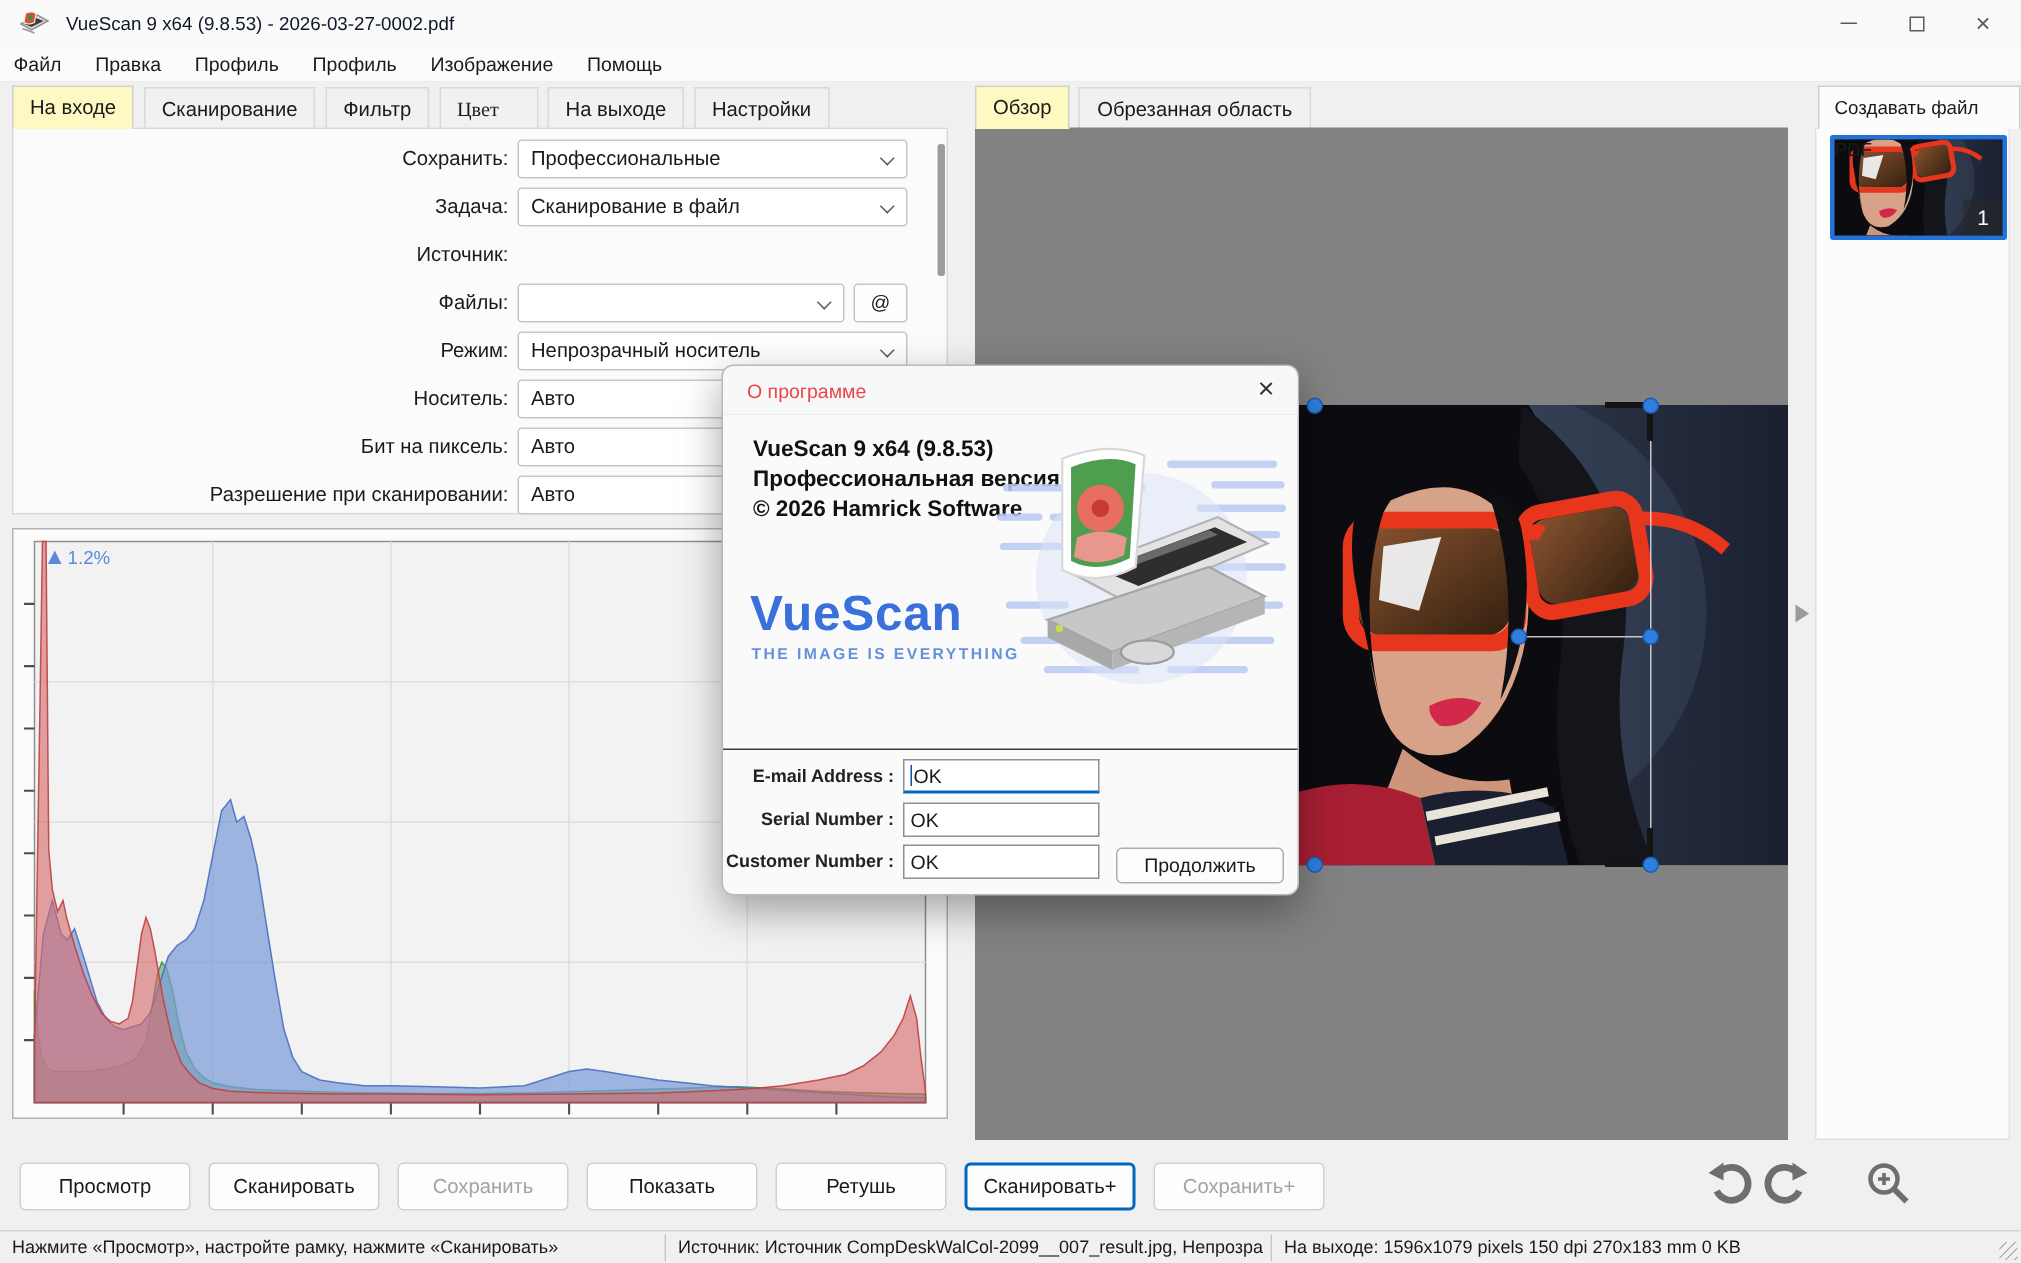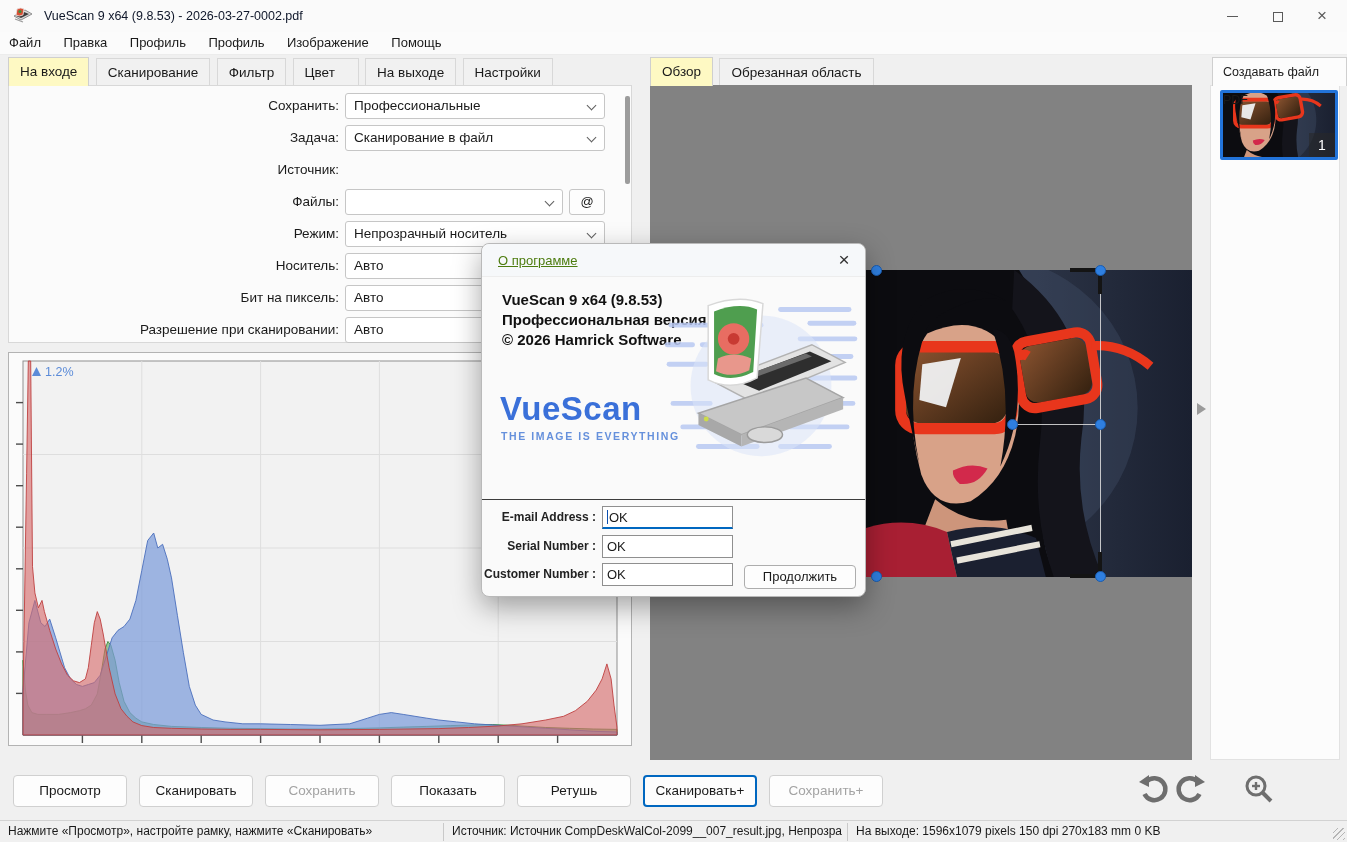--- a/index.html
+++ b/index.html
@@ -18,21 +18,21 @@
   
   .menubar { position:absolute; left:0; top:32px; width:1347px; height:23px; background:#fbfbfb; border-bottom:1px solid #ececec; }
   .menu-item { display:inline-block; padding:0 9px; height:23px; line-height:22px; font-size:13px; }
 
   
   .tab { display:inline-block; height:28px; line-height:27px; padding:0 11px; font-size:13.5px;
     background:#f1f1f1; border:1px solid #d8d8d8; border-bottom:none; margin-right:2px; vertical-align:bottom; }
   .tab.active { background:#fef9c3; height:29px; line-height:28px; position:relative; z-index:3; border-color:#cfcfcf; }
   #left-tabs { position:absolute; left:8px; top:57px; height:29px; }
   #right-tabs { position:absolute; left:650px; top:57px; height:29px; }
-  #left-tabs .tab.t-color { min-width:66px; }
+  #left-tabs .tab.t-color { min-width:66px;font-family:Liberation Serif, serif; }
 
   
   .left-panel { position:absolute; left:8px; top:85px; width:624px; height:258px; background:#fbfbfb; border:1px solid #d8d8d8; z-index:2; }
   .srow { position:absolute; left:0; height:26px; width:100%; }
   .srow .slabel { position:absolute; left:0; top:0; width:330px; text-align:right; font-size:13.5px; line-height:26px; color:#1a1a1a; }
   .combo { position:absolute; left:336px; top:0; width:260px; height:26px; background:#fff; border:1px solid #c6c6c6; border-radius:3px; font-size:13.5px; }
   .combo .cval { position:absolute; left:8px; top:0; line-height:24px; white-space:nowrap; }
   .chev { position:absolute; right:9px; top:8px; width:7px; height:7px; border-right:1.4px solid #5f5f5f; border-bottom:1.4px solid #5f5f5f; transform:rotate(45deg); }
   .combo.short { width:218px; }
   .atbtn { position:absolute; left:560px; top:0; width:36px; height:26px; background:#fdfdfd; border:1px solid #c6c6c6; border-radius:3px; text-align:center; line-height:24px; font-size:13px; }
@@ -55,21 +55,21 @@
   .side-panel { position:absolute; left:1210px; top:85px; width:130px; height:675px; background:#fcfcfc; border:1px solid #e2e2e2; z-index:2; }
   .thumb { position:absolute; left:9px; top:4px; width:118px; height:70px; border:3px solid #2273d9; border-radius:2px; overflow:hidden; background:#222; }
   .thumb svg { width:100%; height:100%; display:block; }
   .thumb-badge { position:absolute; right:0; bottom:0; width:26px; height:24px; background:rgba(40,40,40,.55); color:#fff; font-size:14px; text-align:center; line-height:24px; }
   .expander { position:absolute; left:1197px; top:403px; width:0; height:0; border-top:6px solid transparent; border-bottom:6px solid transparent; border-left:9px solid #9a9a9a; z-index:2; }
 
   
   .dialog { position:absolute; left:481px; top:243px; width:385px; height:354px; background:#fafafa; border:1px solid #b9b9b9;
     border-radius:8px; box-shadow:0 10px 28px rgba(0,0,0,.35); z-index:50; }
   .dlg-titlebar { position:absolute; left:0; top:0; width:100%; height:33px; background:#f6f8fa; border-radius:8px 8px 0 0; border-bottom:1px solid #ededed; }
-  .dlg-title { position:absolute; left:16px; top:0; line-height:33px; font-size:13px; color:#4d7c0f;text-decoration:underline; }
+  .dlg-title { position:absolute; left:16px; top:0; line-height:33px; font-size:13px; color:#ef4444; }
   .dlg-close { position:absolute; right:6px; top:2px; width:30px; height:28px; text-align:center; line-height:28px; font-size:19px; color:#333; }
   .dlg-info { position:absolute; left:20px; top:46px; font-size:15px; font-weight:bold; line-height:20px; color:#111; }
   .dlg-illu { position:absolute; right:6px; top:44px; width:196px; height:178px; }
   .dlg-logo { position:absolute; left:18px; top:146px; font-size:33px; font-weight:bold; color:#3a70d9; letter-spacing:.5px; }
   .dlg-tagline { position:absolute; left:19px; top:186px; font-size:10.5px; font-weight:bold; color:#6590dc; letter-spacing:1.6px; }
   .dlg-sep { position:absolute; left:0; top:255px; width:100%; height:1px; background:#3c3c3c; }
   .drow { position:absolute; left:0; width:100%; height:23px; }
   .drow .dlabel { position:absolute; left:0; top:0; width:114px; text-align:right; font-size:12px; font-weight:bold; color:#222; line-height:23px; }
   .dinput { position:absolute; left:120px; top:0; width:131px; height:23px; background:#fff; border:1px solid #8f8f8f; font-size:13px; line-height:21px; padding-left:4px; }
   .dinput.focused { border-bottom:2px solid #0067c0; }

